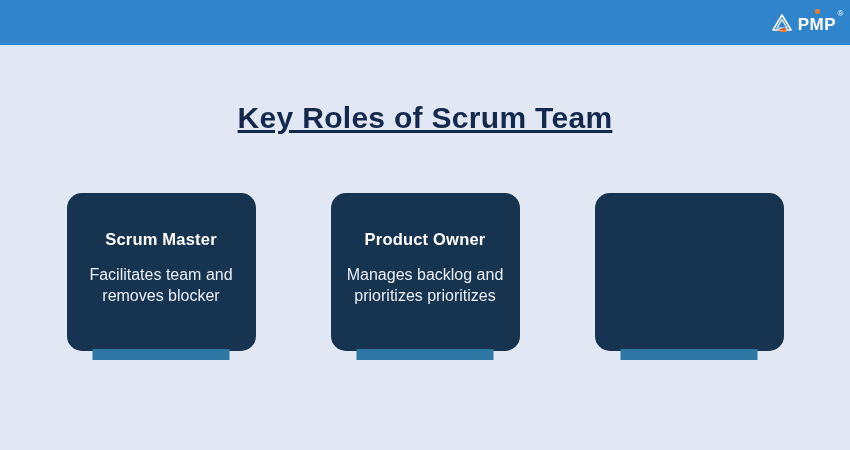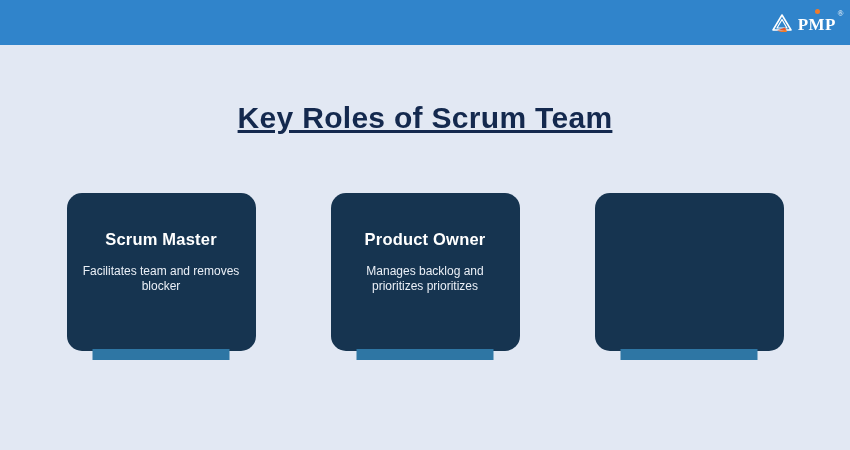--- a/index.html
+++ b/index.html
@@ -26,21 +26,20 @@
     align-items: center;
     justify-content: flex-end;
     padding-right: 14px;
     box-sizing: border-box;
   }
   .logo {
     display: flex;
     align-items: center;
     gap: 5px;
     cursor: pointer;
-    font-family: Liberation Serif, serif;
   }
   .logo-icon svg { display: block; }
   .logo-text {
     position: relative;
     color: #ffffff;
     font-weight: bold;
     font-size: 17px;
     letter-spacing: 0.5px;
     line-height: 1;
     padding-top: 3px;
@@ -102,22 +101,22 @@
     margin: 0;
     padding-top: 37px;
     font-size: 16.5px;
     font-weight: bold;
     letter-spacing: 0.2px;
     color: #ffffff;
   }
   .card-desc {
     margin: 0;
     padding-top: 15px;
-    font-size: 12px;
-    line-height: 15px;
+    font-size: 16px;
+    line-height: 21px;
     color: #eaeff6;
   }
   .card-accent {
     position: absolute;
     left: 50%;
     transform: translateX(-50%);
     bottom: -9px;
     width: 137px;
     height: 11px;
     background: #2e76a4;

